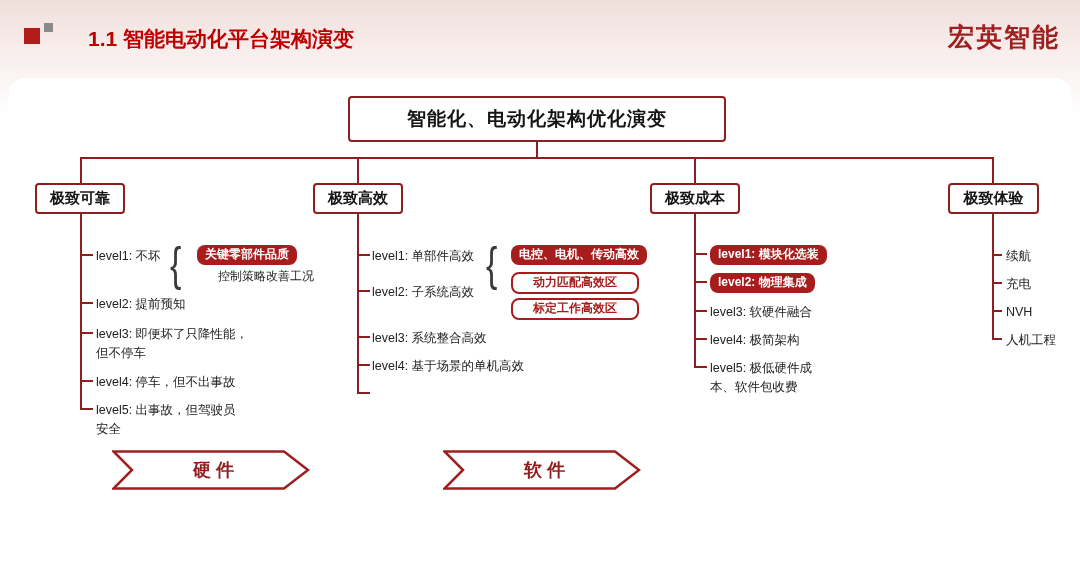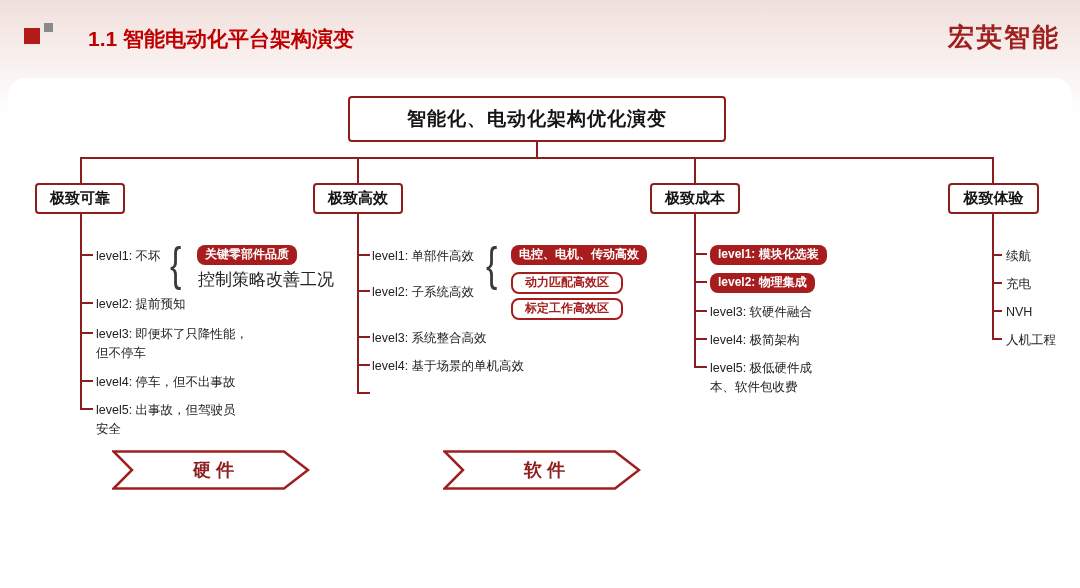--- a/index.html
+++ b/index.html
@@ -12,21 +12,21 @@
   .abs { position:absolute; }
   .hline,.vline,.tick { position:absolute; background:#8e1d1d; }
   .node { position:absolute; border:2px solid #8e1d1d; border-radius:4px; background:#fff;
           display:flex; align-items:center; justify-content:center; font-weight:700; color:#151515; }
   .root-node { font-size:19px; letter-spacing:1px; }
   .branch-node { font-size:15px; }
   .item { position:absolute; font-size:12.5px; line-height:1.55; color:#222; font-weight:500; }
   .badge { position:absolute; font-size:12px; font-weight:700; padding:2px 8px; border-radius:8px;
            white-space:nowrap; line-height:1.3; }
   .badge.fill { background:#a71c1c; color:#ffffff; }
-  .badge.outline { border:2px solid #a71c1c; color:#a71c1c; background:#fff; padding:1px 12px; }
+  .badge.outline { border:2px solid #a71c1c; color:#a71c1c; background:#fff; padding:1px 20px; }
   .brace { position:absolute; font-size:34px; font-weight:400; color:#3a3a3a;
            transform:scaleY(1.35); transform-origin:top left; line-height:1; }
   .arrow { position:absolute; width:198px; height:40px; }
   .arrow svg { position:absolute; left:0; top:0; }
   .arrow .lbl { position:absolute; left:0; top:0; width:100%; height:100%; display:flex;
                 align-items:center; justify-content:center; font-size:18px; font-weight:700;
                 color:#8e1d1d; letter-spacing:5px; padding-left:10px; }
   .hdr-title { position:absolute; left:88px; top:25px; font-size:21px; font-weight:700; color:#c00000; }
   .brand { position:absolute; right:20px; top:20px; font-size:26px; font-weight:900;
            color:#9e1f1f; letter-spacing:2px;text-align:right; }
@@ -65,21 +65,21 @@
   <div class="vline" style="left:80px;top:214px;width:1.5px;height:196px"></div>
   <div class="tick" style="left:80px;top:254px;width:13px;height:1.5px"></div>
   <div class="tick" style="left:80px;top:302px;width:13px;height:1.5px"></div>
   <div class="tick" style="left:80px;top:332px;width:13px;height:1.5px"></div>
   <div class="tick" style="left:80px;top:380px;width:13px;height:1.5px"></div>
   <div class="tick" style="left:80px;top:408px;width:13px;height:1.5px"></div>
 
   <div class="item" style="left:96px;top:247px">level1: 不坏</div>
   <div class="brace" style="left:170px;top:241px">{</div>
   <div class="badge fill" style="left:197px;top:245px">关键零部件品质</div>
-  <div class="item" style="left:198px;top:267px;font-size:17px">控制策略改善工况</div>
+  <div class="item" style="left:218px;top:267px;font-size:12px">控制策略改善工况</div>
   <div class="item" style="left:96px;top:295px">level2: 提前预知</div>
   <div class="item" style="left:96px;top:325px;width:154px">level3: 即便坏了只降性能，但不停车</div>
   <div class="item" style="left:96px;top:373px">level4: 停车，但不出事故</div>
   <div class="item" style="left:96px;top:401px;width:150px">level5: 出事故，但驾驶员安全</div>
 
   <div class="vline" style="left:357px;top:214px;width:1.5px;height:179px"></div>
   <div class="tick" style="left:357px;top:254px;width:13px;height:1.5px"></div>
   <div class="tick" style="left:357px;top:290px;width:13px;height:1.5px"></div>
   <div class="tick" style="left:357px;top:336px;width:13px;height:1.5px"></div>
   <div class="tick" style="left:357px;top:364px;width:13px;height:1.5px"></div>

